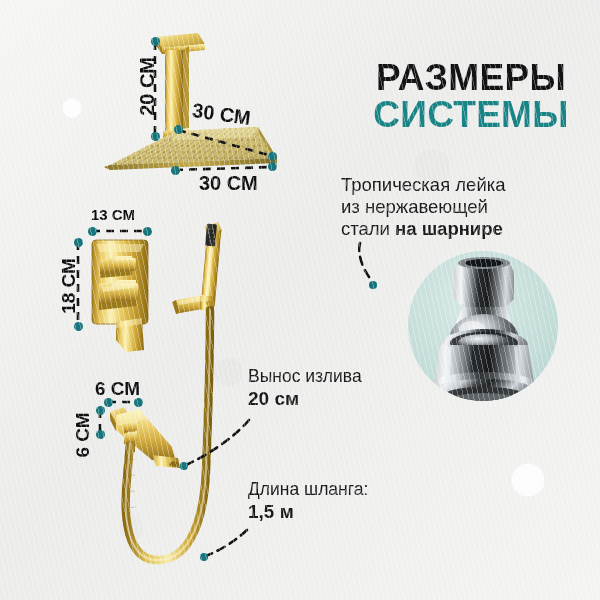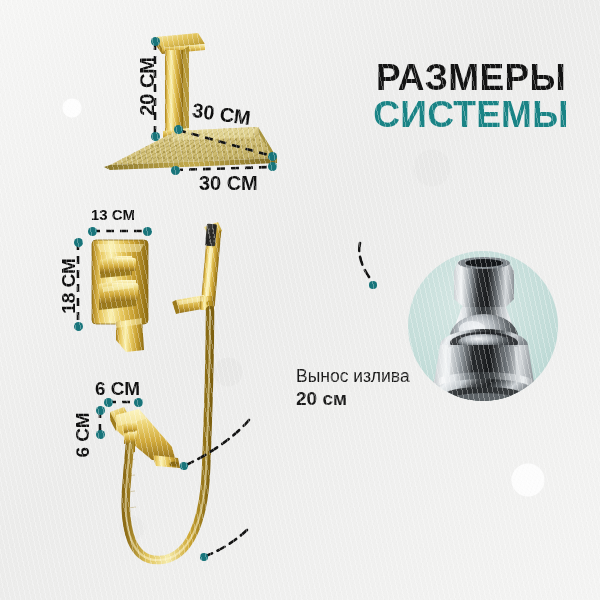--- a/index.html
+++ b/index.html
@@ -76,21 +76,20 @@
   .dot {
     position: absolute; width: 9px; height: 9px; border-radius: 50%;
     background: #18757b;
   }
   .dot.sm { width: 7.5px; height: 7.5px; }
 
   
   .callout {
     position: absolute; color: #1b1b1b; font-size: 17.5px; line-height: 1.22;
     white-space: nowrap;
-    margin-left: 48px;
   }
   .callout .b { font-weight: bold; font-size: 19px; }
 
   svg { display: block; }
   #art { position: absolute; left: 0; top: 0; }
 </style>
 </head>
 <body>
 
 <div id="canvas">
@@ -335,20 +334,25 @@
 
   <div class="dim" style="left:95px; top:378px; font-size:19px;">6 СМ</div>
 
   <div class="dim v" style="left:60px; top:424px; font-size:19px; transform:rotate(-90deg);">6 СМ</div>
 
   <div id="title-block">
     <div id="title-line1">РАЗМЕРЫ</div>
     <div id="title-line2">СИСТЕМЫ</div>
   </div>
 
+  <div id="desc-block">
+    <div>Тропическая лейка</div>
+    <div>из нержавеющей</div>
+    <div><span>стали </span><span class="b">на шарнире</span></div>
+  </div>
 
   <div id="joint-circle">
     <svg id="joint-photo" viewBox="0 0 122 148">
       <defs>
         <linearGradient id="cr1" x1="0" y1="0" x2="1" y2="0">
           <stop offset="0%" stop-color="#cfd3d6"></stop>
           <stop offset="12%" stop-color="#f4f6f7"></stop>
           <stop offset="26%" stop-color="#9ba2a7"></stop>
           <stop offset="40%" stop-color="#2a2d30"></stop>
           <stop offset="56%" stop-color="#1b1d1f"></stop>
@@ -415,15 +419,19 @@
       <ellipse cx="62" cy="142" rx="40" ry="8" fill="#2a2d30" opacity=".9"></ellipse>
       <ellipse cx="62" cy="145" rx="30" ry="5" fill="#5e6468"></ellipse>
     </svg>
   </div>
 
   <div class="callout" style="left:248px; top:366px;">
     <div>Вынос излива</div>
     <div class="b">20 см</div>
   </div>
 
+  <div class="callout" style="left:248px; top:479px;">
+    <div>Длина шланга:</div>
+    <div class="b">1,5 м</div>
+  </div>
 
   <div id="noise"></div>
 </div>
 
 </body></html>

